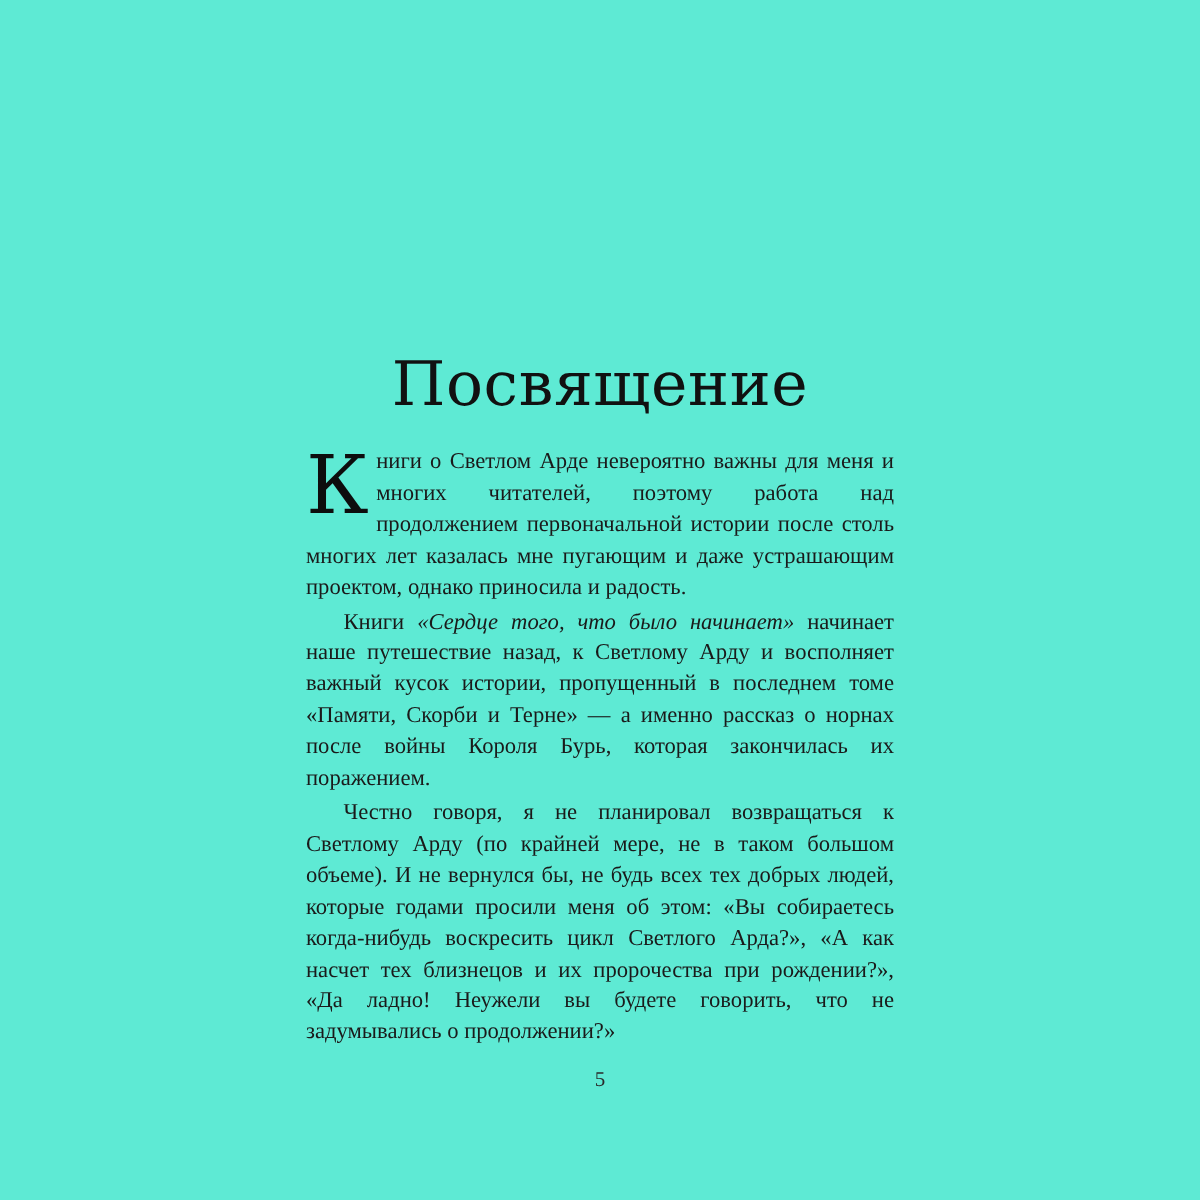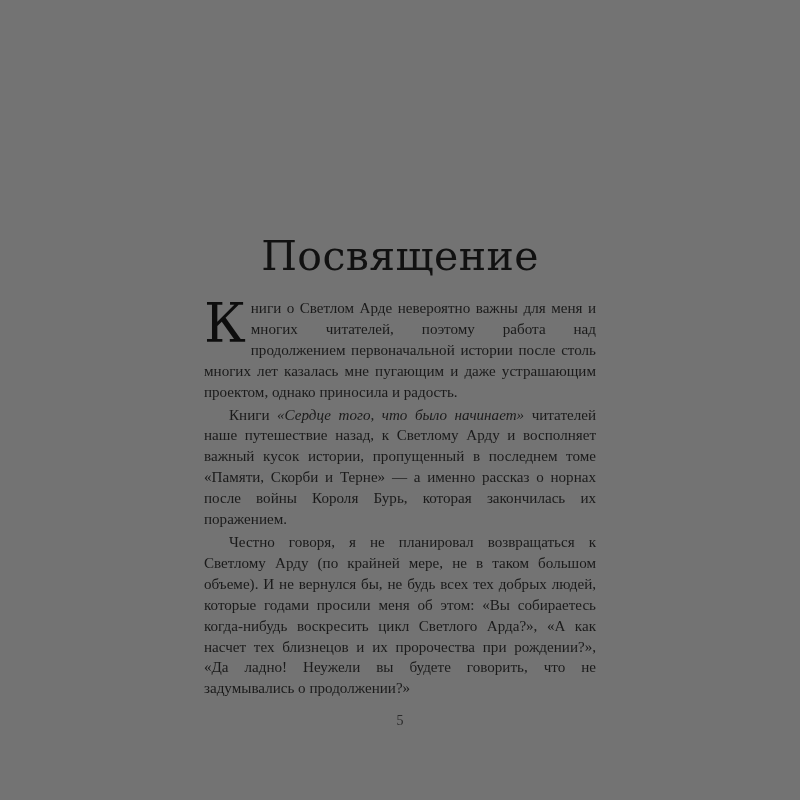--- a/index.html
+++ b/index.html
@@ -12,21 +12,21 @@
     height: 800px;
     overflow: hidden;
     font-family: "Liberation Serif", "DejaVu Serif", serif;
     color: #1a1a1a;
     position: relative;
   }
 
   .page {
     position: absolute;
     inset: 0;
-    background: #737373;
+    background: #5eead4;
   }
 
   .page-title {
     position: absolute;
     left: 0;
     right: 0;
     top: 204px;
     text-align: center;
     font-family: "DejaVu Serif", "Liberation Serif", serif;
     font-weight: 400;
@@ -89,21 +89,21 @@
 <body>
 
 <div class="page">
 
   <h1 class="page-title">Посвящение</h1>
 
   <div class="text-block">
 
     <p class="para first">Книги о Светлом Арде невероятно важны для меня и многих читателей, поэтому работа над продолжением первоначальной истории после столь многих лет казалась мне пугающим и даже устрашающим проектом, однако приносила и радость.</p>
 
-    <p class="para"><span>Книги </span><span class="book-title">«Сердце того, что было начинает»</span><span> читателей наше путешествие назад, к Светлому Арду и восполняет важный кусок истории, пропущенный в последнем томе «Памяти, Скорби и Терне» — а именно рассказ о норнах после войны Короля Бурь, которая закончилась их поражением.</span></p>
+    <p class="para"><span>Книги </span><span class="book-title">«Сердце того, что было начинает»</span><span> начинает наше путешествие назад, к Светлому Арду и восполняет важный кусок истории, пропущенный в последнем томе «Памяти, Скорби и Терне» — а именно рассказ о норнах после войны Короля Бурь, которая закончилась их поражением.</span></p>
 
     <p class="para">Честно говоря, я не планировал возвращаться к Светлому Арду (по крайней мере, не в таком большом объеме). И не вернулся бы, не будь всех тех добрых людей, которые годами просили меня об этом: «Вы собираетесь когда-нибудь воскресить цикл Светлого Арда?», «А как насчет тех близнецов и их пророчества при рождении?», «Да ладно! Неужели вы будете говорить, что не задумывались о продолжении?»</p>
 
 
   </div>
 
   <div class="page-number">5</div>
 
 </div>
 

